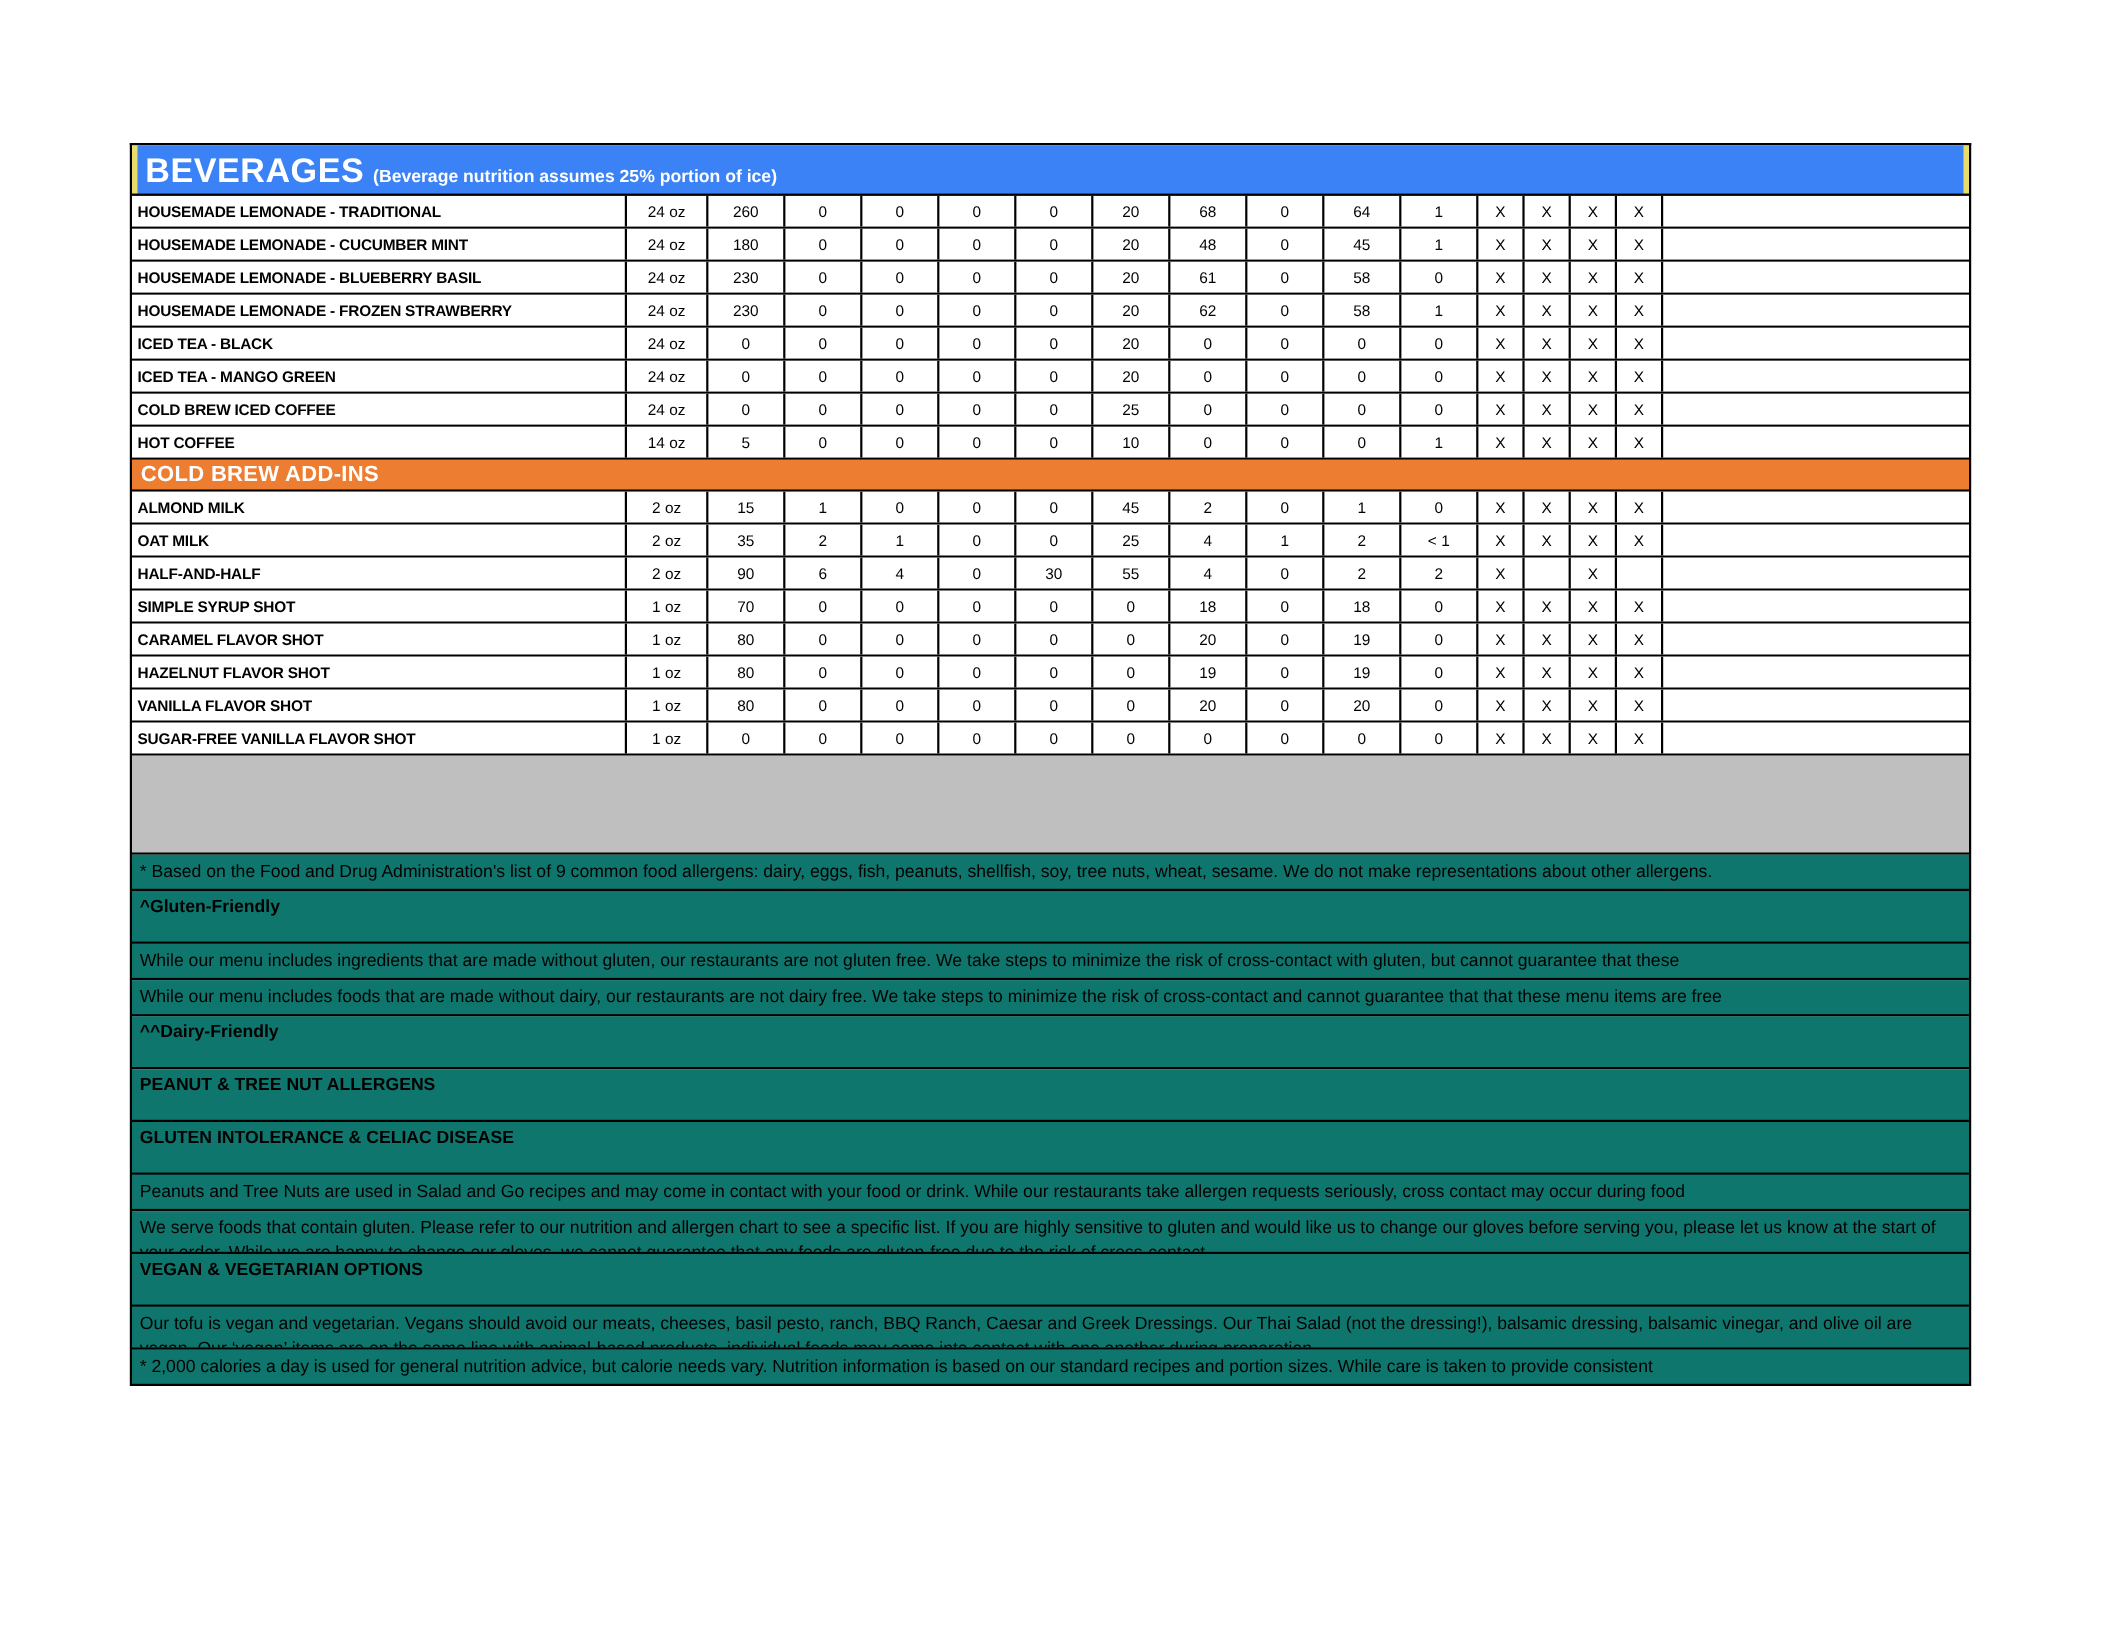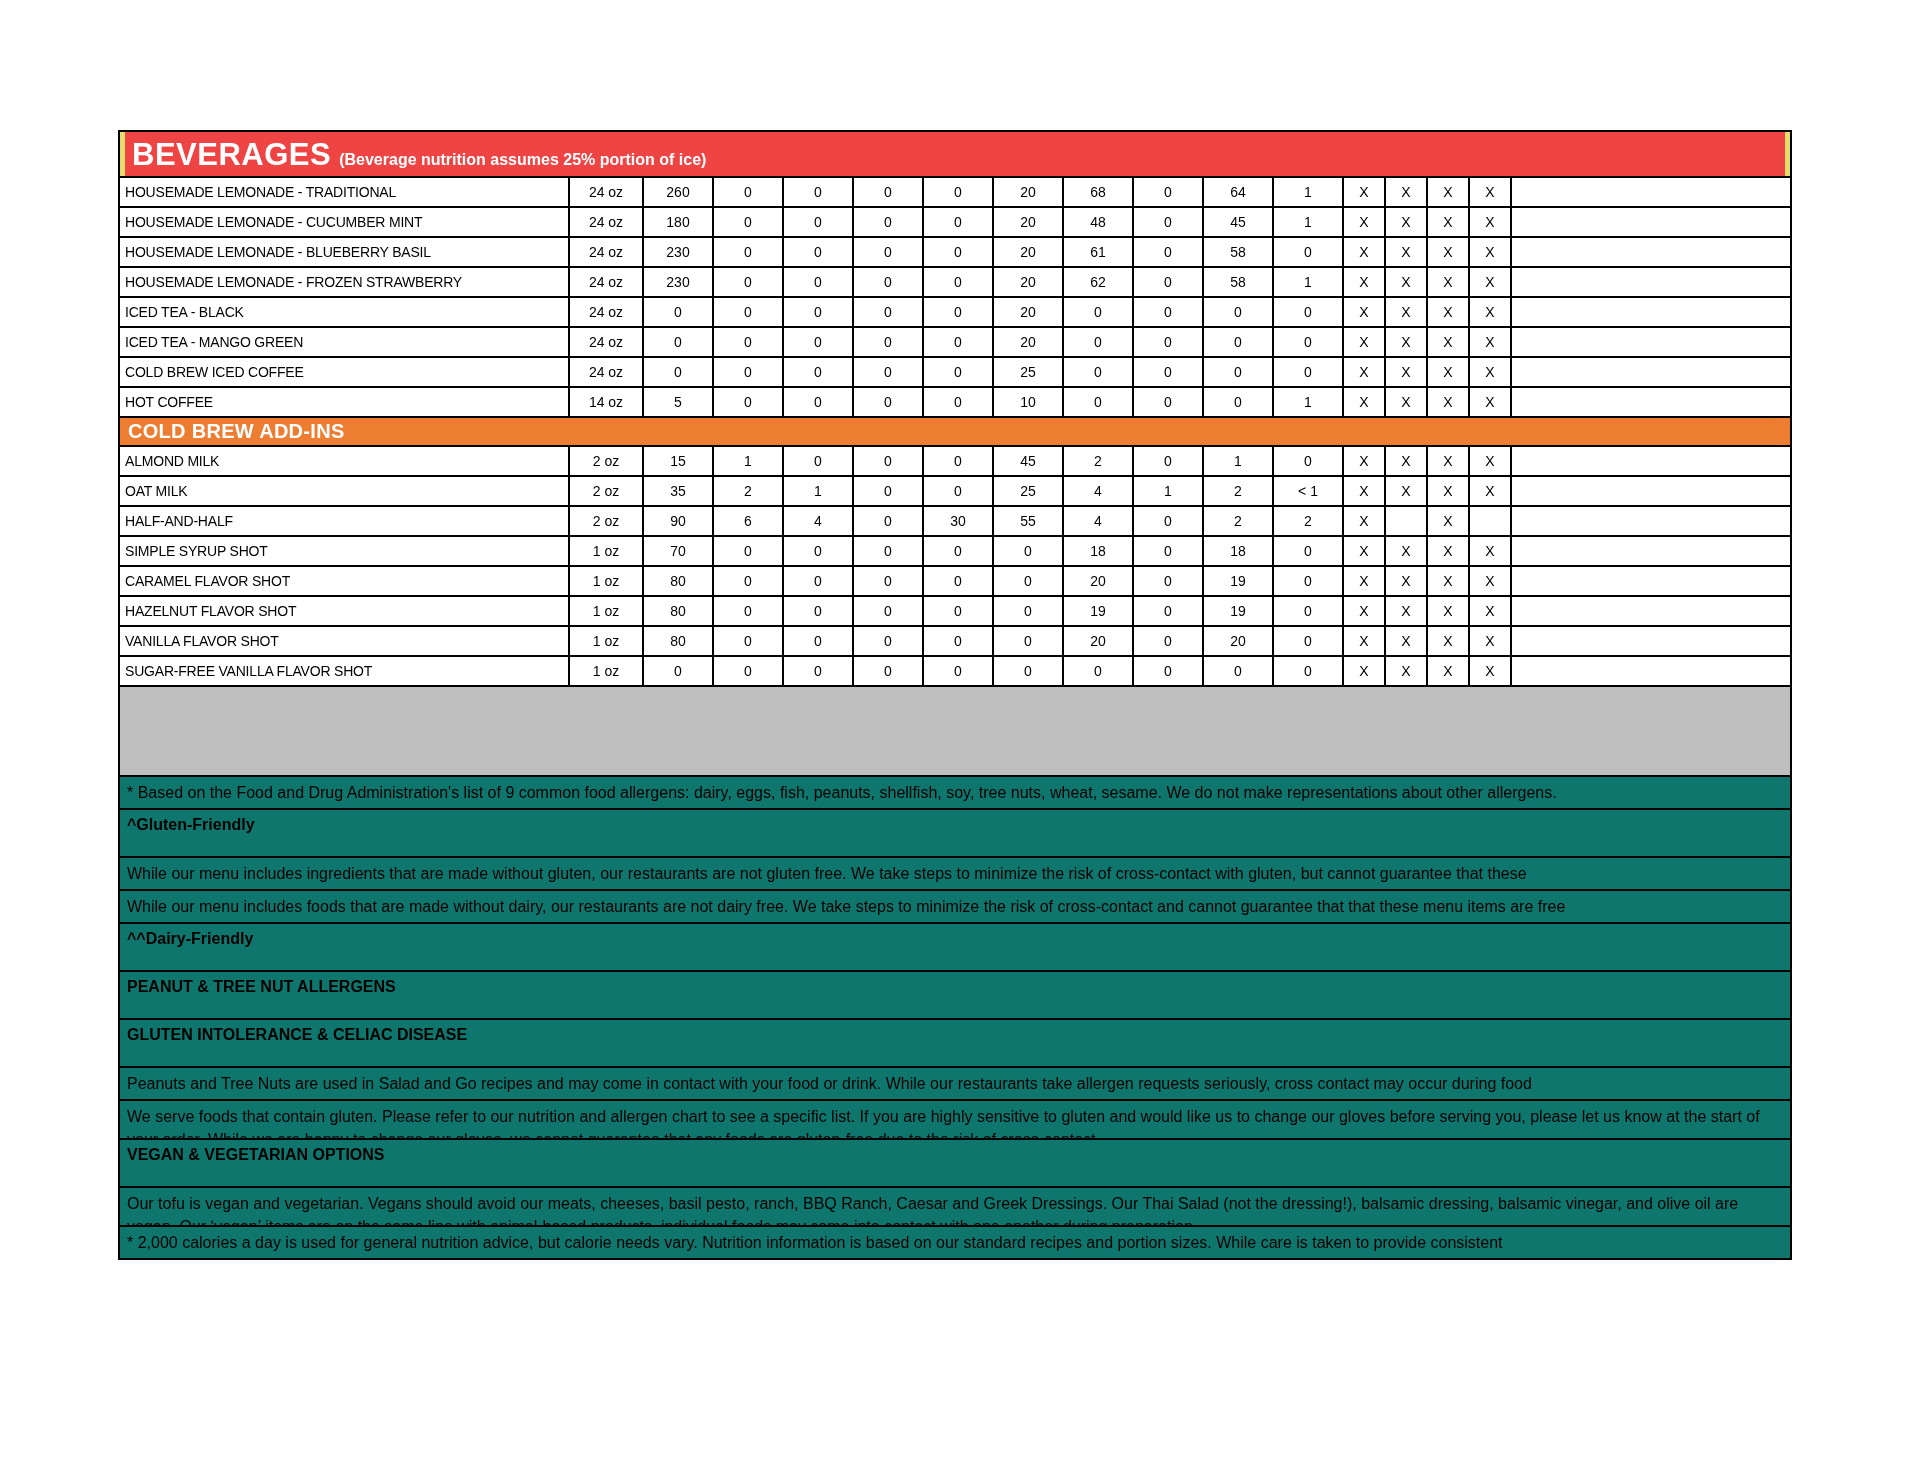--- a/index.html
+++ b/index.html
@@ -6,42 +6,42 @@
   .page{
     position:relative;width:1920px;height:1484px;background:#ffffff;
     font-family:"Liberation Sans",sans-serif;color:#000;overflow:hidden;
   }
   .tablewrap{
     position:absolute;left:118px;top:130px;width:1674px;
     border:2px solid #000;border-bottom:none;box-sizing:border-box;
   }
   
   .green-header{
-    position:relative;height:46px;background:#ef4444;border-bottom:2px solid #000;
+    position:relative;height:46px;background:#3b82f6;border-bottom:2px solid #000;
     box-sizing:border-box;display:flex;align-items:baseline;gap:8px;
     padding:6px 0 0 12px;overflow:hidden;
   }
   .green-header .big-title{color:#fff;font-weight:bold;font-size:31px;letter-spacing:.5px;line-height:34px;}
   .green-header .sub-title{color:#fff;font-weight:bold;font-size:16px;}
   .edge-strip{position:absolute;top:0;bottom:0;width:5px;background:#E8DC6A;}
   .edge-strip.left{left:0;}
   .edge-strip.right{right:0;}
   .orange-header{
     height:29px;background:#ED7D31;border-bottom:2px solid #000;box-sizing:border-box;
     display:flex;align-items:center;padding-left:8px;
   }
   .orange-header .sec-title{color:#fff;font-weight:bold;font-size:20px;letter-spacing:.3px;}
   
   .trow{display:flex;height:30px;border-bottom:2px solid #000;box-sizing:border-box;background:#fff;}
   .cell{
     box-sizing:border-box;border-right:2px solid #000;
     display:flex;align-items:center;justify-content:center;
     font-size:14px;overflow:hidden;white-space:nowrap;
   }
-  .c-name{width:450px;justify-content:flex-start;padding-left:5px;font-weight:normal;letter-spacing:-0.2px;}
+  .c-name{width:450px;justify-content:flex-start;padding-left:5px;font-weight:bold;letter-spacing:-0.2px;}
   .c-serv{width:74px;}
   .c-num{width:70px;}
   .c-flag{width:42px;}
   .c-note{flex:1;border-right:none;margin-top:40px;}
   
   .gray-spacer{height:90px;background:#BFBFBF;border-bottom:2px solid #000;box-sizing:border-box;}
   
   .fnote{
     border-bottom:2px solid #000;box-sizing:border-box;background:#0f766e;
     font-size:16px;overflow:hidden;

